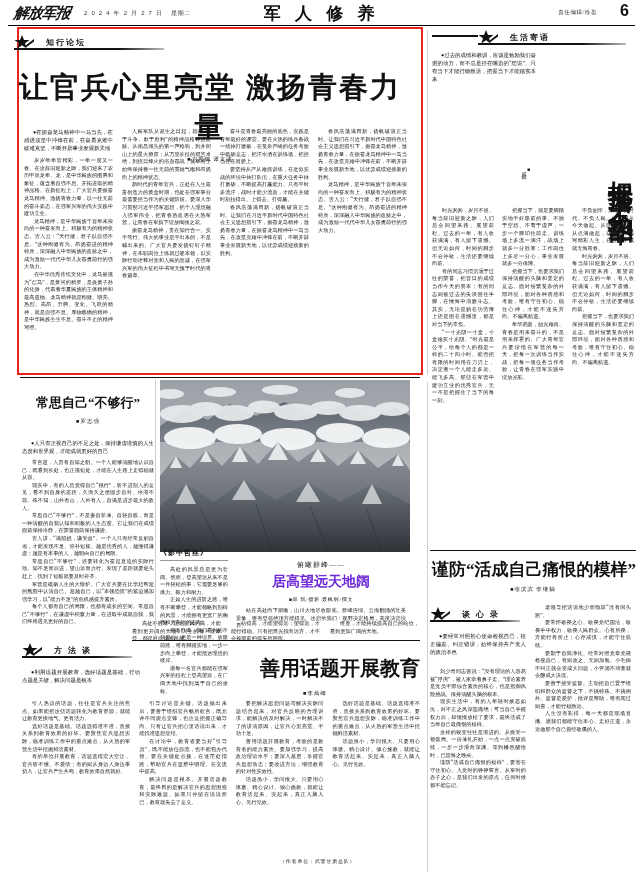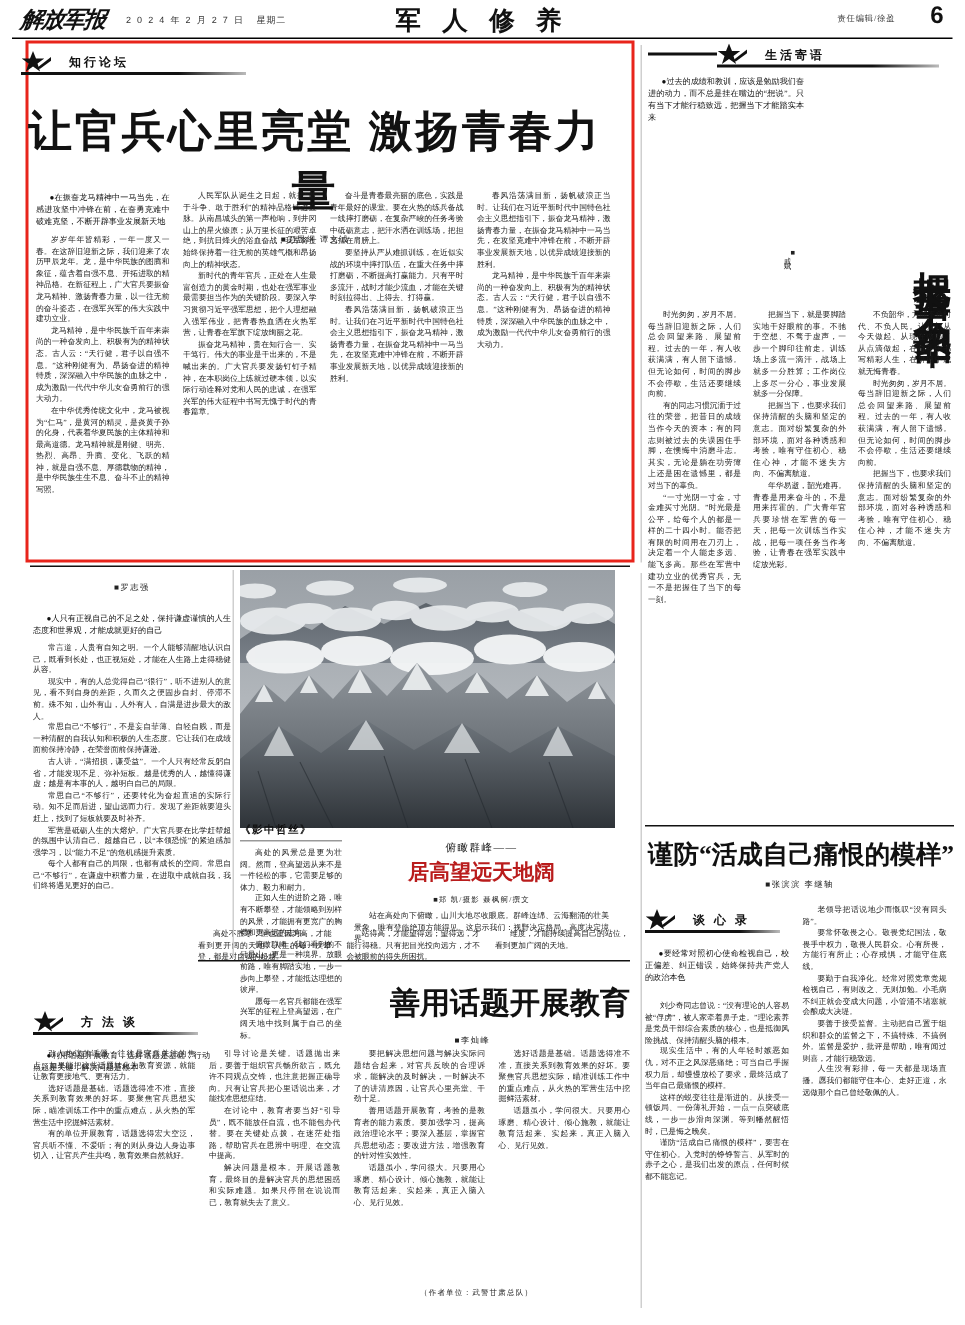--- a/index.html
+++ b/index.html
@@ -136,30 +136,30 @@
   #photo {
     position:absolute; left:160px; top:380px; width:250px; height:172px;
     background:#6a6f74;
     overflow:hidden;
   }
   #photo svg { display:block; }
   #photo-cap {
     position:absolute; left:236px; top:560px; width:170px; text-align:center;
   }
   #photo-kicker { font-size:7px; letter-spacing:1px; color:#111; }
-  #photo-title { font-size:14px; font-weight:700; margin-top:3px; color:#b91c1c; }
+  #photo-title { font-size:14px; font-weight:700; margin-top:3px; color:#6d28d9; }
   #photo-credit { font-size:5px; letter-spacing:.8px; margin-top:5px; color:#222; }
 
   
   #film { position:absolute; left:160px; top:548px; width:68px; }
   #film-label { font-size:7px; font-weight:700; letter-spacing:1px; color:#111; }
   #film-body { margin-top:5px; }
 
   
-  #method { position:absolute; left:22px; top:672px; width:118px; }
+  #method { position:absolute; left:22px; top:640px; width:118px; }
   #method-lead { margin-top:10px; }
   #method-title {
     position:absolute; left:210px; top:655px; width:210px;
     font-size:20px; font-weight:700; text-align:right; color:#111;
   }
   #method-byline { position:absolute; left:210px; top:690px; width:210px; text-align:center; }
 
   
   #guard-title {
     position:absolute; left:430px; top:558px; width:206px;
@@ -259,20 +259,21 @@
       <div class="body-col">不负韶华，方能不负时代、不负人民。让我们从今天做起、从现在做起、从点滴做起，在奋斗中书写精彩人生，在拼搏中成就无悔青春。</div>
       <div class="body-col">时光匆匆，岁月不居。每当辞旧迎新之际，人们总会回望来路、展望前程。过去的一年，有人收获满满，有人留下遗憾。但无论如何，时间的脚步不会停歇，生活还要继续向前。</div>
       <div class="body-col">把握当下，也要求我们保持清醒的头脑和坚定的意志。面对纷繁复杂的外部环境，面对各种诱惑和考验，唯有守住初心、稳住心神，才能不迷失方向、不偏离航道。</div>
     </div>
   </div>
 </div>
 
 <div class="hline" style="left:20px; top:377px; width:400px;"></div>
 
 <div id="mind">
+  <div class="bigtitle" id="mind-title">常思自己“不够行”</div>
   <div class="byline" style="margin-top:6px">■罗志强</div>
   <div id="mind-body">
     <div class="lead">●人只有正视自己的不足之处，保持谦虚谨慎的人生态度和世界观，才能成就更好的自己</div>
     <div style="height:4px"></div>
     <div class="body-col">常言道，人贵有自知之明。一个人能够清醒地认识自己，既看到长处，也正视短处，才能在人生路上走得稳健从容。</div>
     <div class="body-col">现实中，有的人总觉得自己“很行”，听不进别人的意见，看不到自身的差距，久而久之便固步自封、停滞不前。殊不知，山外有山，人外有人，自满是进步最大的敌人。</div>
     <div class="body-col">常思自己“不够行”，不是妄自菲薄、自轻自贱，而是一种清醒的自我认知和积极的人生态度。它让我们在成绩面前保持冷静，在荣誉面前保持谦逊。</div>
     <div class="body-col">古人讲，“满招损，谦受益”。一个人只有经常反躬自省，才能发现不足、弥补短板。越是优秀的人，越懂得谦虚；越是有本事的人，越明白自己的局限。</div>
     <div class="body-col">常思自己“不够行”，还要转化为奋起直追的实际行动。知不足而后进，望山远而力行。发现了差距就要迎头赶上，找到了短板就要及时补齐。</div>
     <div class="body-col">军营是砥砺人生的大熔炉。广大官兵要在比学赶帮超的氛围中认清自己、超越自己，以“本领恐慌”的紧迫感加强学习，以“能力不足”的危机感提升素质。</div>

